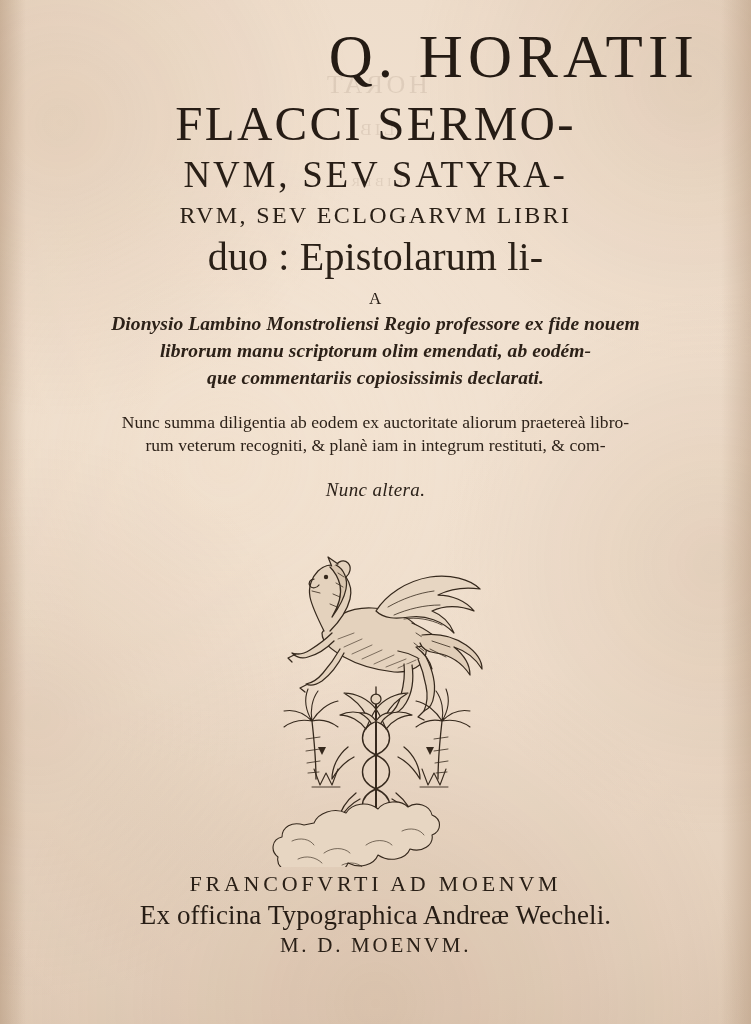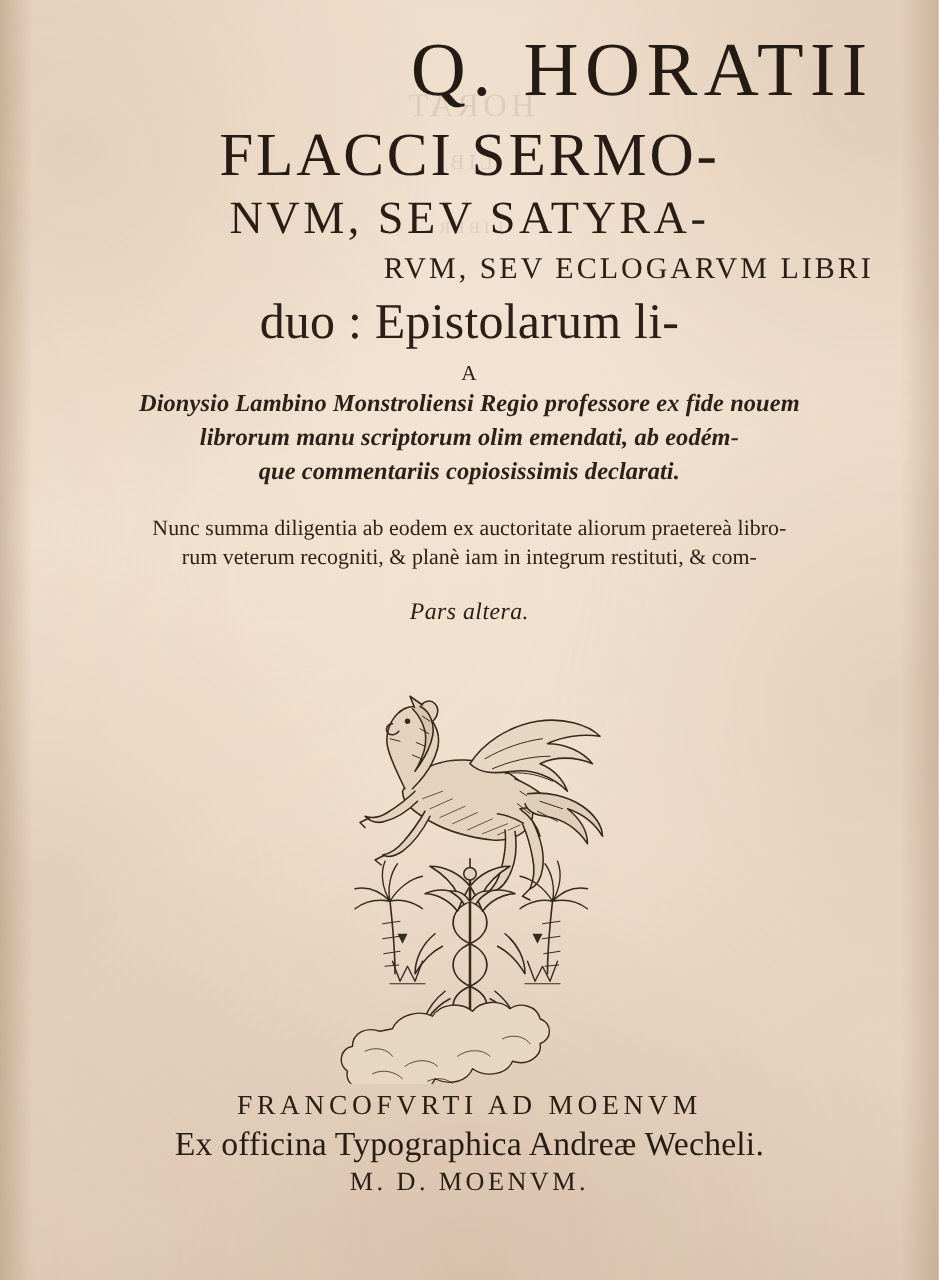--- a/index.html
+++ b/index.html
@@ -99,21 +99,20 @@
     font-size: 37px;
     letter-spacing: .075em;
     line-height: 1.05;
     color: #281e16;
   }
   .title-4 {
     margin-top: 7px;
     font-size: 24px;
     letter-spacing: .10em;
     color: #2a2017;
-    text-align: right;
   }
   .title-5 {
     margin-top: 6px;
     font-size: 40px;
     letter-spacing: .004em;
     line-height: 1.12;
     color: #2a2017;
   }
   .by-a {
     margin-top: 9px;
@@ -199,21 +198,21 @@
     <div class="by-a">A</div>
     <div class="editor">Dionysio Lambino Monstroliensi Regio professore ex fide nouem</div>
     <div class="editor">librorum manu scriptorum olim emendati, ab eodém-</div>
     <div class="editor">que commentariis copiosissimis declarati.</div>
 
     <div class="blurb">
       <span class="ln">Nunc summa diligentia ab eodem ex auctoritate aliorum praetereà libro-</span>
       <span class="ln">rum veterum recogniti, &amp; planè iam in integrum restituti, &amp; com-</span>
     </div>
 
-    <div class="pars">Pars altera.</div>
+    <div class="pars">Nunc altera.</div>
 
     <div id="device">
       <svg viewBox="0 0 300 360" xmlns="http://www.w3.org/2000/svg">
         <g fill="none" stroke="#36291d" stroke-width="1.25" stroke-linecap="round" stroke-linejoin="round">
 
           <g>
 
             <path d="M96 126 C104 110 124 100 146 101 C166 102 182 110 192 120
                      C200 129 203 142 198 152 C193 162 180 166 168 165
                      C150 163 132 158 118 150 C106 143 96 136 96 126 Z" fill="#e4d2bd"></path>

